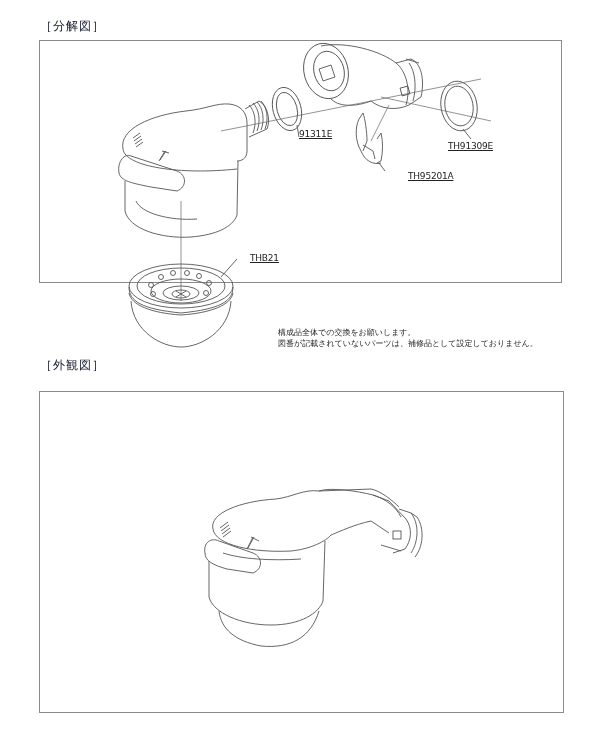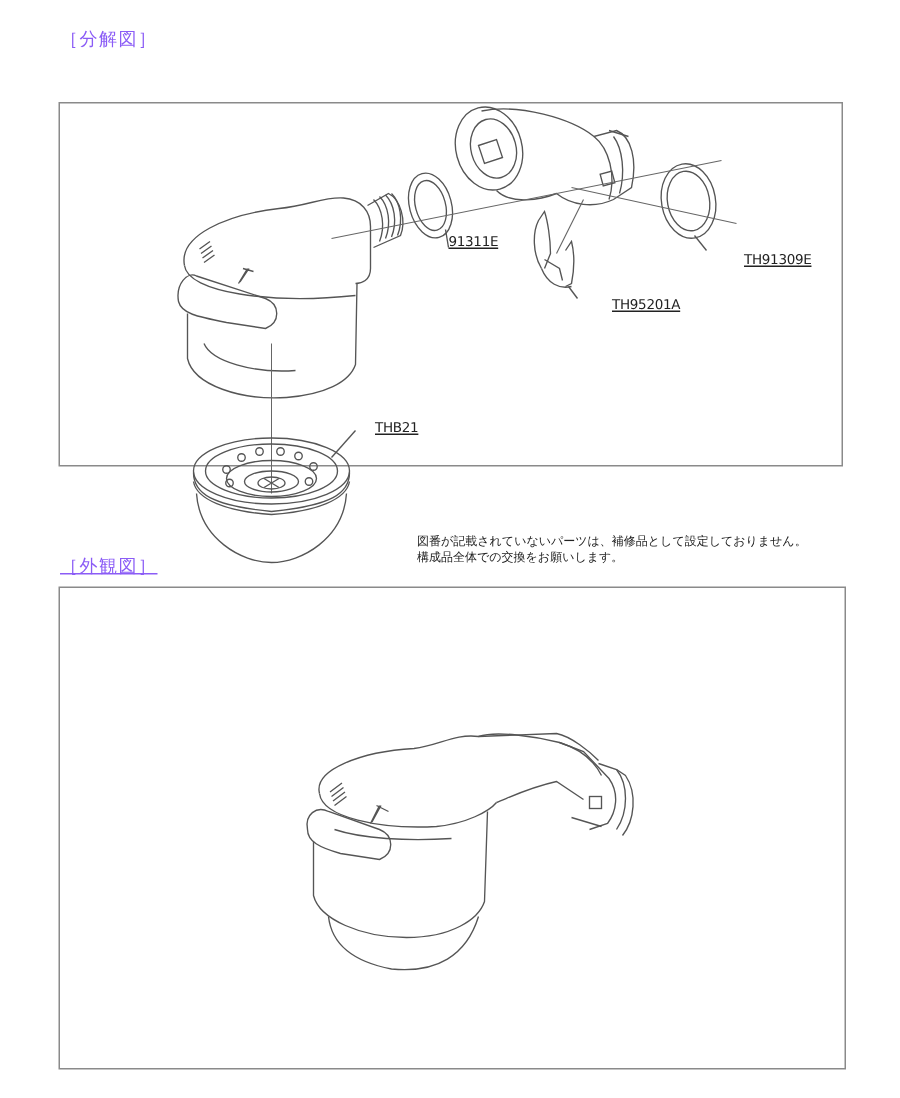--- a/index.html
+++ b/index.html
@@ -1,30 +1,30 @@
 <!DOCTYPE html>
 <html><head>
   <meta charset="utf-8">
   <style>
     html, body { margin: 0; padding: 0; background: #ffffff; }
     body { width: 600px; height: 732px; position: relative; overflow: hidden;
            font-family: "DejaVu Sans", sans-serif; color: #222; }
-    .section-title { position: absolute; font-size: 12px; color: #8b5cf6; letter-spacing: 1px; }
+    .section-title { position: absolute; font-size: 12px; color: #0f172a; letter-spacing: 1px; }
     .frame { position: absolute; border: 1px solid #8a8a8a; box-sizing: border-box; background: #fff; }
     .frame svg { position: absolute; left: 0; top: 0; }
     .part-label { position: absolute; font-family: "DejaVu Sans", sans-serif; font-size: 9px;
                   text-decoration: underline; color: #222; letter-spacing: -0.2px; }
     .note { position: absolute; font-size: 8px; line-height: 11px; color: #222; white-space: nowrap; }
   </style>
 </head>
 <body>
 
 <div class="section-title" style="left:40px; top:18px;">［分解図］</div>
 
-<div class="frame" style="left:39px; top:40px; width:523px; height:243px;margin-top:28px;">
+<div class="frame" style="left:39px; top:40px; width:523px; height:243px;">
   <svg width="523" height="323" viewBox="0 0 523 323" fill="none" stroke="#555" stroke-width="0.9">
 
     <g transform="translate(-39,-40)">
       <path d="M122,148 C118,128 150,114 185,110 C205,108 215,102 228,103 C240,104 246,112 246,122 L246,150 C246,158 240,160 236,160"></path>
       <path d="M122,148 C124,166 180,174 236,168"></path>
       <path d="M118,172 C116,160 124,152 130,155 L176,170 C186,174 186,186 176,190 L150,186 C130,182 120,180 118,172 Z"></path>
       <path d="M124,180 L124,210 C128,228 160,238 190,236 C215,234 232,226 236,214 L237,160"></path>
       <path d="M135,200 C140,212 168,220 196,218"></path>
 
       <path d="M133,140 L140,135 M134,143 L141,138 M135,146 L142,141 M132,137 L139,132"></path>
@@ -89,31 +89,31 @@
       <circle cx="205" cy="292" r="2.5"></circle>
         <circle cx="152" cy="293" r="2.5"></circle>
       <path d="M128,286 C128,300 140,308 180,312 C220,308 232,300 232,286"></path>
       <path d="M128,292 C130,304 150,312 180,314 C210,312 230,304 232,292"></path>
       <path d="M130,300 C132,330 160,346 180,346 C200,346 228,330 230,300"></path>
       <path d="M220,276 L236,258"></path>
     </g>
   </svg>
 
   <div class="part-label" style="left:259px; top:88px;">91311E</div>
-  <div class="part-label" style="left:456px; top:100px;">TH91309E</div>
+  <div class="part-label" style="left:408px; top:100px;">TH91309E</div>
   <div class="part-label" style="left:368px; top:130px;">TH95201A</div>
   <div class="part-label" style="left:210px; top:212px;">THB21</div>
 
   <div class="note" style="left:238px; top:286px;">
+    <div>構成品全体での交換をお願いします。</div>
     <div>図番が記載されていないパーツは、補修品として設定しておりません。</div>
-    <div>構成品全体での交換をお願いします。</div>
   </div>
 </div>
 
-<div class="section-title" style="left:40px; top:369px;text-decoration:underline;">［外観図］</div>
+<div class="section-title" style="left:40px; top:357px;">［外観図］</div>
 
 <div class="frame" style="left:39px; top:391px; width:525px; height:322px;">
   <svg width="525" height="322" viewBox="0 0 525 322" fill="none" stroke="#555" stroke-width="0.9">
     <g transform="translate(-39,-391)">
 
       <path d="M212,528 C208,512 240,500 275,498 C292,496 302,488 318,490 L370,488 C380,490 392,500 398,506"></path>
       <path d="M212,528 C214,544 252,552 290,550 C310,548 325,540 330,534"></path>
 
       <path d="M204,552 C202,542 210,536 218,540 L252,552 C262,556 262,568 252,572 L226,568 C212,564 204,560 204,552 Z"></path>
 

